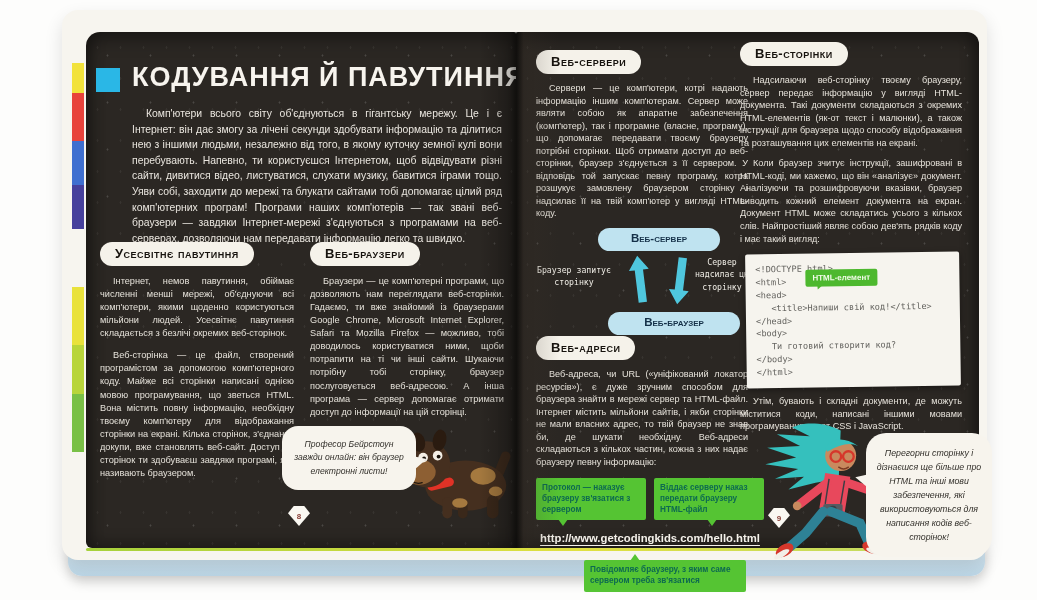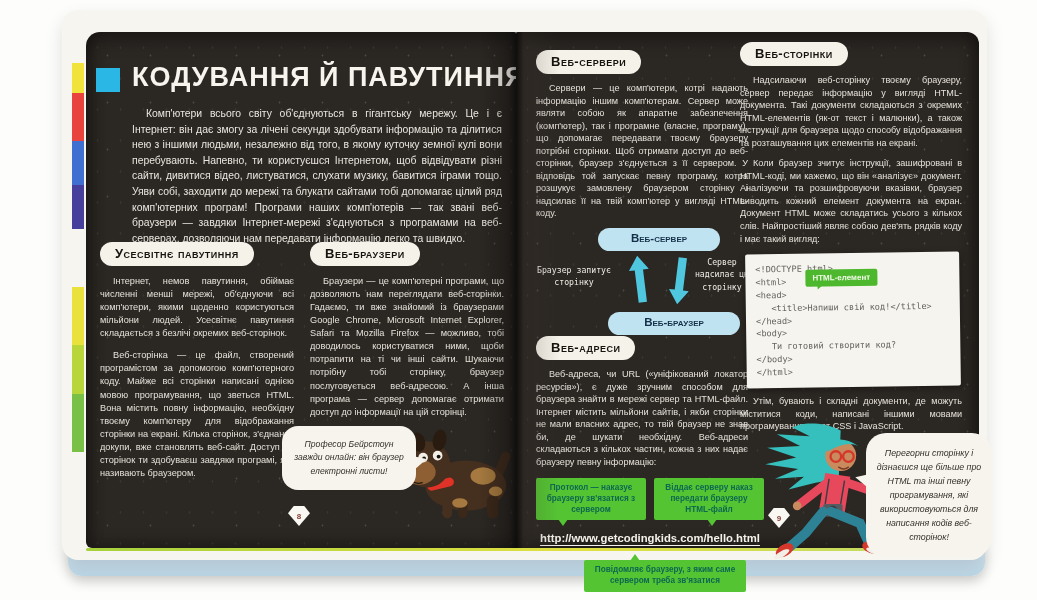--- a/index.html
+++ b/index.html
@@ -69,21 +69,21 @@
   .dnode-top{left:62px;top:0;width:122px;}
   .dnode-bottom{left:72px;top:84px;width:132px;}
   .darrow{position:absolute;width:20px;height:50px;}
   .darrow-up{left:94px;top:26px;transform:rotate(-7deg);}
   .darrow-down{left:134px;top:28px;transform:scaleY(-1) rotate(-7deg);}
   .dlabel{position:absolute;font-family:"DejaVu Sans Mono",monospace;font-size:8.2px;
           line-height:1.5;color:#efece5;white-space:pre-line;text-align:center;}
   .dlabel-left{left:-14px;top:36px;width:104px;}
   .dlabel-right{left:150px;top:28px;width:72px;}
   .gnote{background:#55c433;color:#0d6a50;font-weight:bold;font-size:8.2px;line-height:1.3;
-         text-align:center;padding:5px 6px;position:relative;border-radius:2px;}
+         text-align:left;padding:5px 6px;position:relative;border-radius:2px;}
   .gnote-row{display:flex;gap:8px;margin-top:10px;width:228px;}
   .gnote-row .gnote{flex:1;}
   .gnote-protocol::after{content:"";position:absolute;bottom:-11px;left:22px;
       border:5px solid transparent;border-top:7px solid #55c433;}
   .gnote-file::after{content:"";position:absolute;bottom:-11px;left:48%;
       border:5px solid transparent;border-top:7px solid #55c433;}
   .gnote-server{width:150px;margin:16px 0 0 48px;}
   .gnote-server::after{content:"";position:absolute;top:-11px;left:46px;
       border:5px solid transparent;border-bottom:7px solid #55c433;}
   .url{margin-top:12px;width:228px;text-align:center;font-weight:bold;font-size:11.3px;
@@ -236,21 +236,21 @@
               <rect x="82" y="88" width="20" height="13" rx="2" fill="#565b62"></rect>
               <circle cx="92" cy="94" r="4" fill="#3a3e44"></circle>
               <path d="M88 62 L84 88 M104 64 L100 88" stroke="#3a3e44" stroke-width="1.5" fill="none"></path>
               <path d="M90 96 L120 108 L128 126" stroke="#2e8296" stroke-width="10" stroke-linecap="round" fill="none"></path>
               <path d="M82 96 L64 118 L48 132" stroke="#2e8296" stroke-width="10" stroke-linecap="round" fill="none"></path>
               <ellipse cx="132" cy="133" rx="10" ry="6" fill="#d6372b" transform="rotate(18 132 133)"></ellipse>
               <ellipse cx="135" cy="137" rx="9" ry="3" fill="#f2efe8" transform="rotate(18 135 137)"></ellipse>
               <ellipse cx="42" cy="136" rx="10" ry="6" fill="#d6372b" transform="rotate(-30 42 136)"></ellipse>
               <ellipse cx="39" cy="140" rx="9" ry="3" fill="#f2efe8" transform="rotate(-30 39 140)"></ellipse>
             </svg>
-            <div class="bubble bubble-turn">Перегорни сторінку і дізнаєшся ще більше про HTML та інші певну програмування, які використовуються для написання кодів веб-сторінок!</div>
+            <div class="bubble bubble-turn">Перегорни сторінку і дізнаєшся ще більше про HTML та інші мови забезпечення, які використовуються для написання кодів веб-сторінок!</div>
           </div>
         </div>
 
         <div class="gem gem-right">
           <span>9</span>
         </div>
       </div>
     </div>
 
     <div class="gutter" style="position:absolute;left:24px;top:22px;width:893px;height:516px;"></div>

